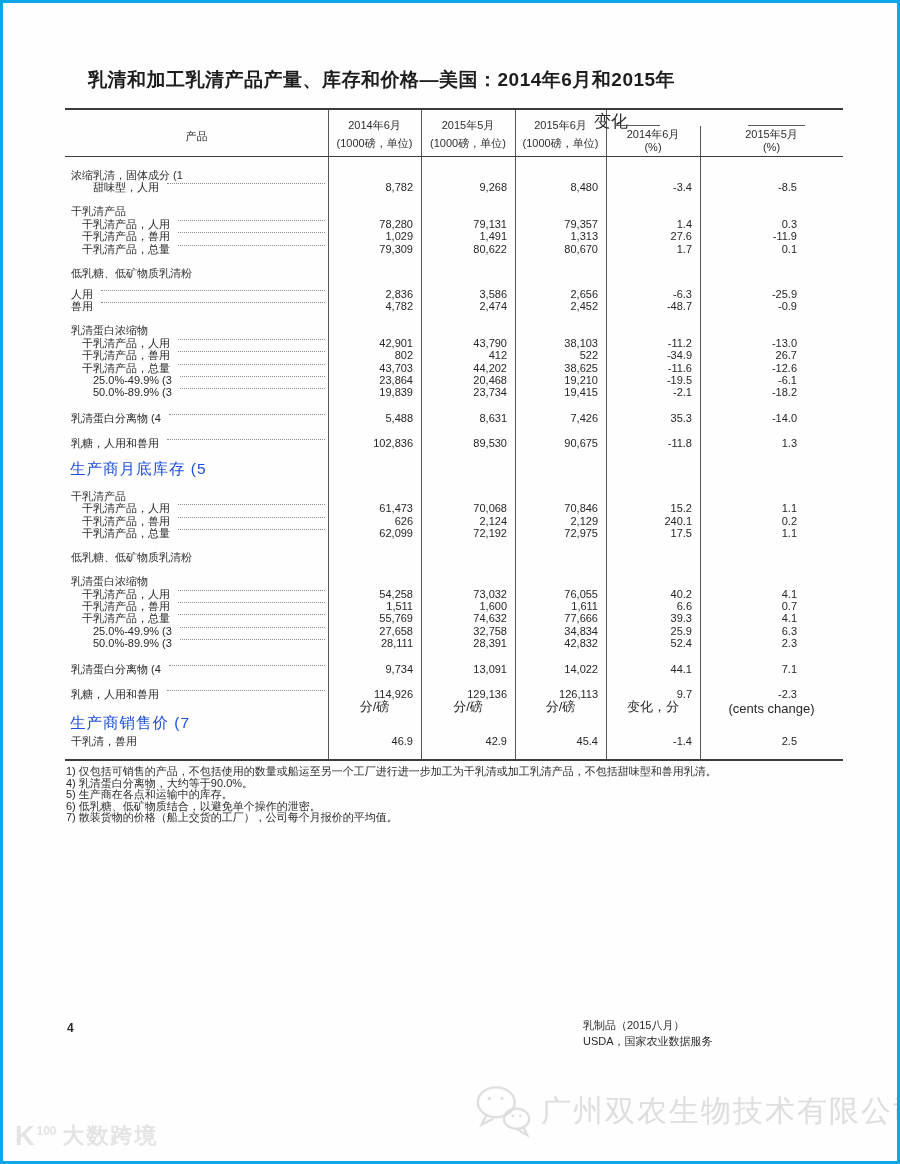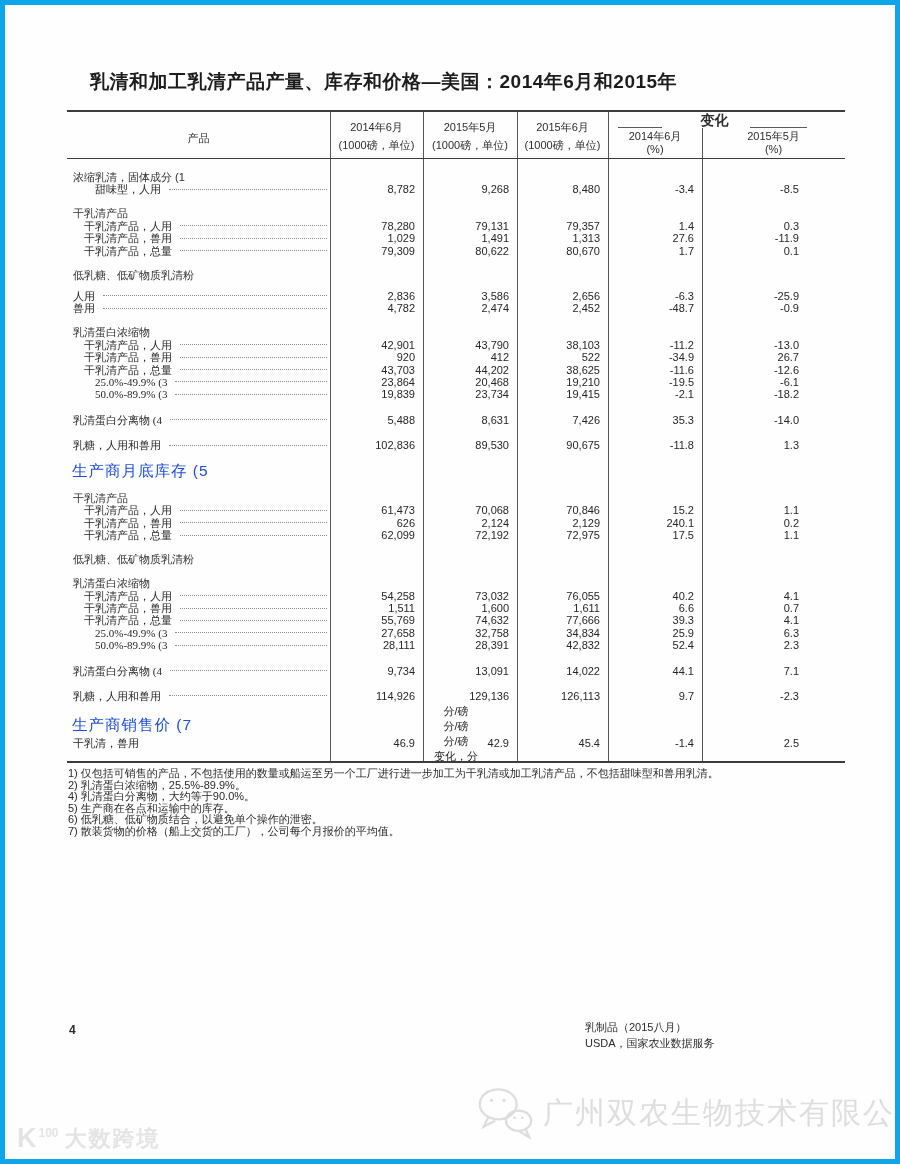--- a/index.html
+++ b/index.html
@@ -1,64 +1,64 @@
 <!DOCTYPE html>
 <html><head>
 <meta charset="utf-8">
 <style>
   html,body{margin:0;padding:0;background:#fff;}
   .page{
     position:relative;width:900px;height:1164px;background:#fefefe;
     font-family:"Liberation Sans","DejaVu Sans",sans-serif;color:#2d2d2d;
-    overflow:hidden;border:5px solid #0ea5e9;box-sizing:border-box;
+    overflow:hidden;border:3px solid #0ea5e9;box-sizing:border-box;
   }
   .title{position:absolute;left:85px;top:64px;font-size:19px;font-weight:700;color:#1d1d1d;letter-spacing:0.5px;}
 
   
   .tbl{position:absolute;left:62px;top:105px;width:778px;height:653px;box-sizing:border-box;
        border-top:2px solid #3c3c3c;border-bottom:2px solid #3c3c3c;}
   .vline{position:absolute;top:0;bottom:0;width:1px;background:#565656;}
   .v0{left:263px}.v1{left:356px}.v2{left:450px}.v3{left:541px}.v4{left:635px;top:16px}
   .hdr-sep{position:absolute;left:0;right:0;top:46px;height:1px;background:#3d3d3d;}
 
   .h-product{position:absolute;left:0;top:19px;width:263px;text-align:center;font-size:11px;}
   .h-col{position:absolute;top:6px;text-align:center;font-size:11px;line-height:18px;}
   .c0{left:263px;width:93px}.c1{left:356px;width:94px}.c2{left:450px;width:91px}
-  .h-change{position:absolute;left:541px;top:0px;width:237px;text-align:center;font-size:14px;transform:translateX(-12px);font-weight:bold;}
+  .h-change{position:absolute;left:541px;top:0px;width:237px;font-size:17px;transform:translateX(-12px);}
   .h-seg{position:absolute;top:15px;height:1px;background:#5a5a5a;}
   .s0{left:551px;width:44px}.s1{left:683px;width:57px}
   .h-sub{position:absolute;top:18px;text-align:center;font-size:11px;line-height:13px;}
   .u0{left:541px;width:94px}.u1{left:635px;width:143px}
 
   .rows{position:absolute;left:0;right:0;top:47px;bottom:0;overflow:hidden;}
   .sec-title{margin:12px 0 0 6px;font-size:11px;line-height:12px;}
   .sec-title.gapb{margin-bottom:9px;}
   .big-title{margin:10px 0 3px 5px;font-size:15.5px;line-height:19px;color:#1d4ed8;letter-spacing:1px;}
   .drow{display:flex;align-items:flex-end;height:12.4px;font-size:11px;line-height:12px;color:#262626;}
   .drow.gapb4{margin-top:13px;}
-  .dcell{width:263px;display:flex;align-items:center;box-sizing:border-box;font-family:Liberation Serif, serif;}
+  .dcell{width:263px;display:flex;align-items:flex-start;box-sizing:border-box;}
   .dlabel{white-space:nowrap;}
   .lvl0{padding-left:6px}.lvl1{padding-left:17px}.lvl2{padding-left:28px}
   .leader{flex:1;border-bottom:1.2px dotted #8d8d8d;margin:0 3px 2px 8px;height:2px;}
   .num{text-align:right;box-sizing:border-box;padding-right:8px;font-size:11px;}
   .w0{width:93px}.w1{width:94px}.w2{width:91px}.w3{width:94px}.w4{width:143px;padding-right:46px}
-  .urow{display:flex;align-items:center;height:14px;margin-top:2px;font-size:11px;color:#262626;flex-direction:column;}
+  .urow{display:flex;align-items:flex-end;height:14px;margin-top:2px;font-size:13px;color:#262626;}
   .ucell{text-align:center;box-sizing:border-box;}
   .uw0{width:263px}.uw1{width:93px}.uw2{width:94px}.uw3{width:91px}.uw4{width:94px}.uw5{width:143px}
 
   
   .footnotes{position:absolute;left:63px;top:763px;width:790px;font-size:11px;line-height:11.5px;color:#2a2a2a;}
   .fnote{white-space:nowrap;}
   .pgnum{position:absolute;left:64px;top:1018px;font-size:12px;font-weight:700;color:#2a2a2a;}
   .footer-right{position:absolute;left:580px;top:1014px;font-size:11px;line-height:16px;color:#2a2a2a;}
 
   
   .wm-right{position:absolute;left:470px;top:1080px;display:flex;align-items:center;gap:8px;
             color:#dedede;font-size:30px;letter-spacing:2px;white-space:nowrap;}
-  .wm-left{position:absolute;left:12px;top:1118px;display:flex;align-items:flex-end;
+  .wm-left{position:absolute;left:12px;top:1118px;display:flex;align-items:flex-start;
            color:#e4e4e4;font-size:22px;font-weight:700;letter-spacing:2px;}
   .k-logo{font-size:27px;margin-right:6px;}
   .k-sup{font-size:12px;vertical-align:super;letter-spacing:0;}
 </style>
 </head>
 <body>
 
 <div class="page">
 
   <div class="title">乳清和加工乳清产品产量、库存和价格—美国：2014年6月和2015年</div>
@@ -180,21 +180,21 @@
           <div class="num w1">43,790</div>
           <div class="num w2">38,103</div>
           <div class="num w3">-11.2</div>
           <div class="num w4">-13.0</div>
         </div>
         <div class="drow">
           <div class="dcell">
             <div class="dlabel lvl1">干乳清产品，兽用</div>
             <div class="leader"></div>
           </div>
-          <div class="num w0">920</div>
+          <div class="num w0">802</div>
           <div class="num w1">412</div>
           <div class="num w2">522</div>
           <div class="num w3">-34.9</div>
           <div class="num w4">26.7</div>
         </div>
         <div class="drow">
           <div class="dcell">
             <div class="dlabel lvl1">干乳清产品，总量</div>
             <div class="leader"></div>
           </div>
@@ -379,21 +379,20 @@
           <div class="num w1">42.9</div>
           <div class="num w2">45.4</div>
           <div class="num w3">-1.4</div>
           <div class="num w4">2.5</div>
         </div>
       </div>
   </div>
 
   <div class="footnotes" id="footnotes">
       <div class="fnote">1) 仅包括可销售的产品，不包括使用的数量或船运至另一个工厂进行进一步加工为干乳清或加工乳清产品，不包括甜味型和兽用乳清。</div>
-      <div class="fnote">2) 乳清蛋白浓缩物，25.5%-89.9%。</div>
       <div class="fnote">4) 乳清蛋白分离物，大约等于90.0%。</div>
       <div class="fnote">5) 生产商在各点和运输中的库存。</div>
       <div class="fnote">6) 低乳糖、低矿物质结合，以避免单个操作的泄密。</div>
       <div class="fnote">7) 散装货物的价格（船上交货的工厂），公司每个月报价的平均值。</div>
     </div>
 
   <div class="pgnum">4</div>
 
   <div class="footer-right">
     <div>乳制品（2015八月）</div>

